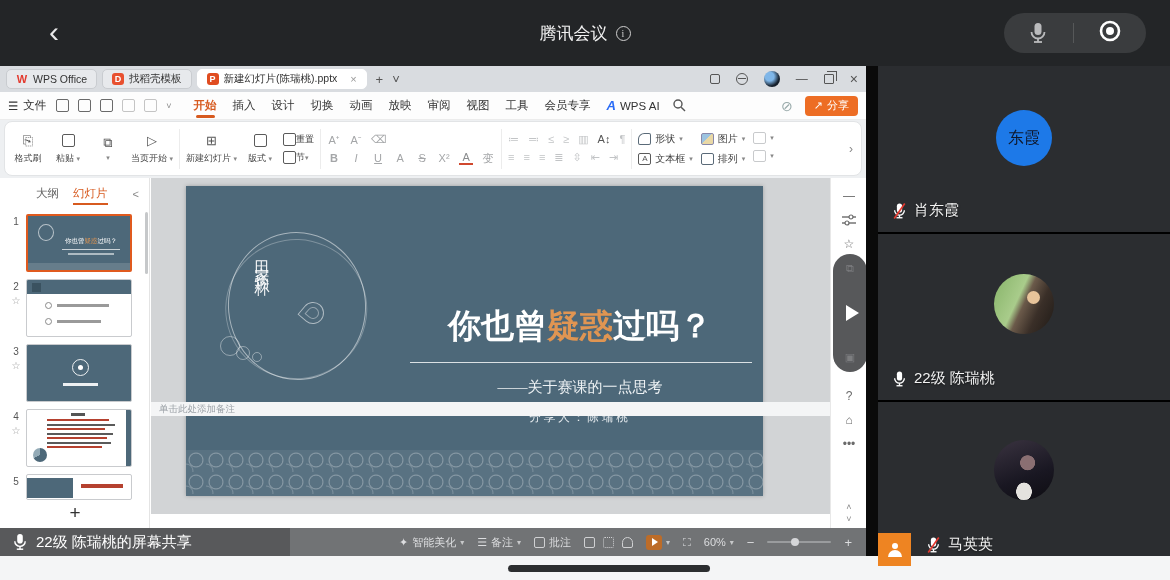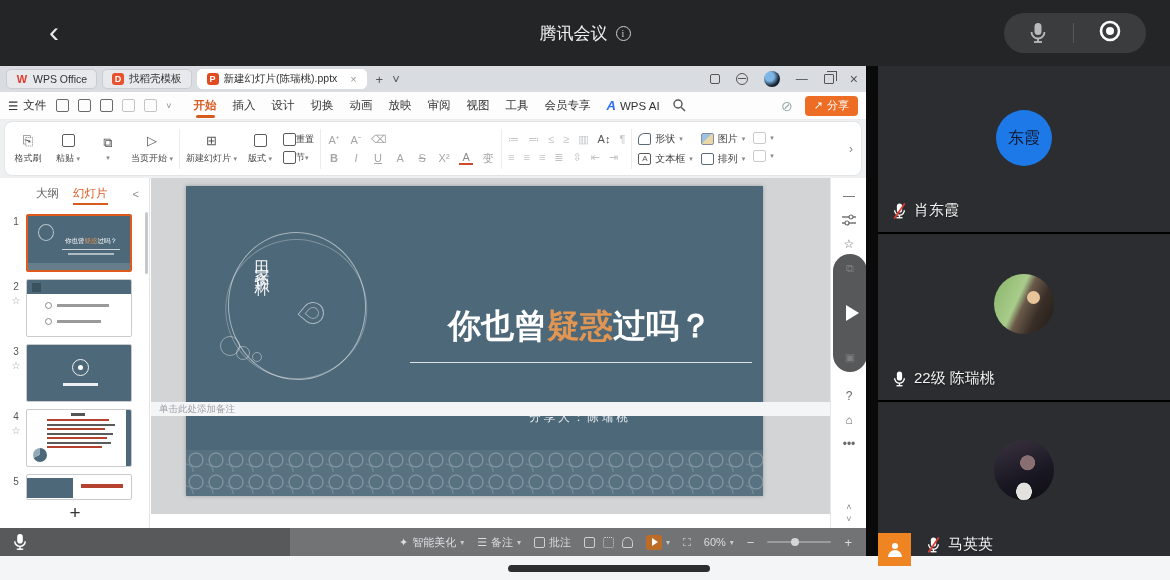--- a/index.html
+++ b/index.html
@@ -521,20 +521,21 @@
         <span class="seal-ring"></span>
         <div class="seal-text">田家炳杯</div>
         <span class="seal-lotus"></span>
         <span class="seal-cloud sc1"></span>
         <span class="seal-cloud sc2"></span>
         <span class="seal-cloud sc3"></span>
         <div class="slide-title">
           <span>你也曾</span><span class="hl">疑惑</span><span>过吗？</span>
         </div>
         <span class="slide-hr"></span>
+        <div class="slide-sub">——关于赛课的一点思考</div>
         <div class="slide-presenter">分享人：陈瑞桃</div>
         <div class="wave-band"></div>
       </div>
       <span class="canvas-scroll"></span>
     </div>
 
     <div class="right-rail">
       <div class="rail-ic" style="margin-top:6px;">—</div>
       <div class="rail-ic">
         <svg width="14" height="12" viewBox="0 0 14 12">
@@ -601,20 +602,21 @@
   </div>
 </div>
 
 <div class="share-banner">
   <svg width="16" height="20" viewBox="0 0 20 24">
     <rect x="6.5" y="2" width="7" height="12" rx="3.5" fill="#fff"></rect>
     <path d="M3.5 11a6.5 6.5 0 0 0 13 0" fill="none" stroke="#fff" stroke-width="1.8"></path>
     <line x1="10" y1="17.5" x2="10" y2="21" stroke="#fff" stroke-width="1.8"></line>
     <line x1="6" y1="21" x2="14" y2="21" stroke="#fff" stroke-width="1.8"></line>
   </svg>
+  <span>22级 陈瑞桃的屏幕共享</span>
 </div>
 
 <div class="participants">
 
   <div class="ptile ptile1">
     <div class="pavatar blue">东霞</div>
     <div class="plabel">
       <svg width="15" height="18" viewBox="0 0 20 24">
         <rect x="6.5" y="2" width="7" height="12" rx="3.5" fill="#fff"></rect>
         <path d="M3.5 11a6.5 6.5 0 0 0 13 0" fill="none" stroke="#fff" stroke-width="1.8"></path>

